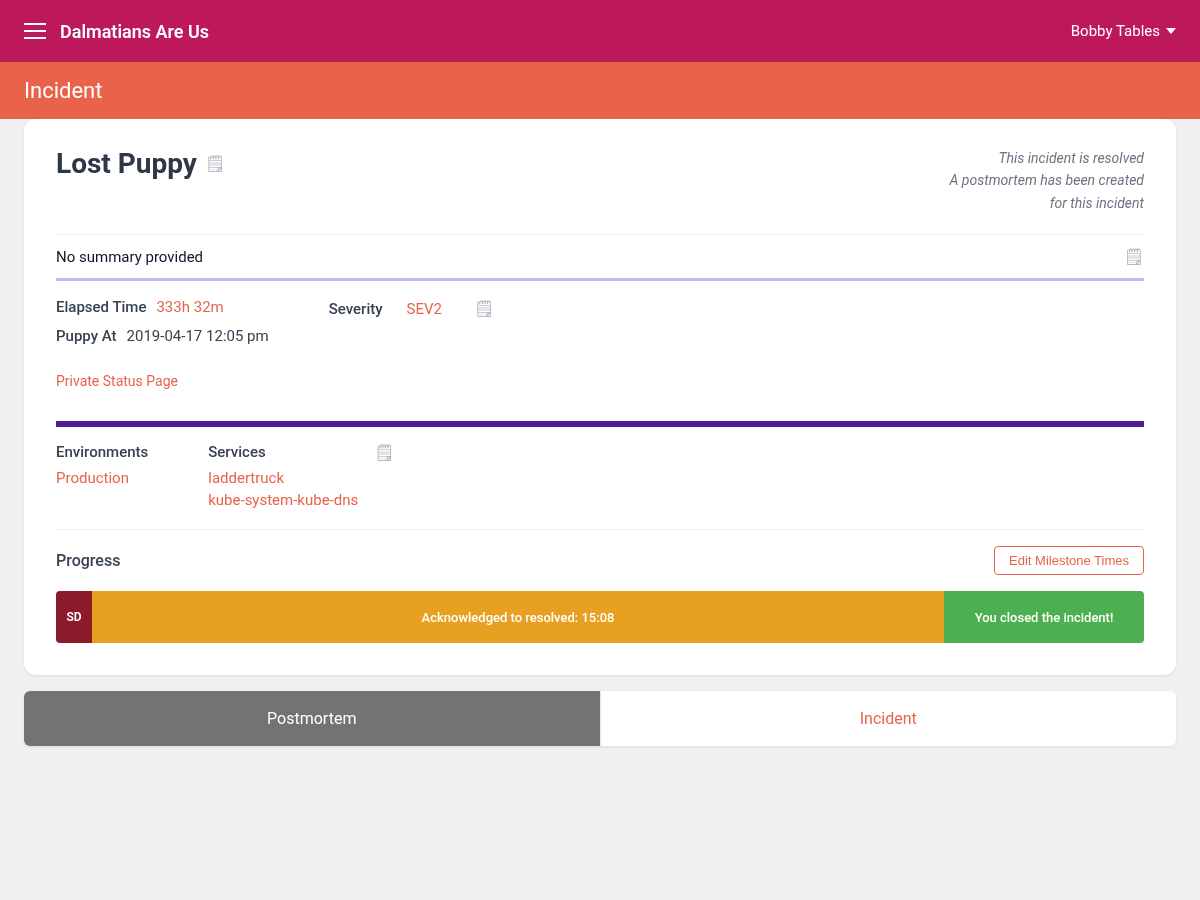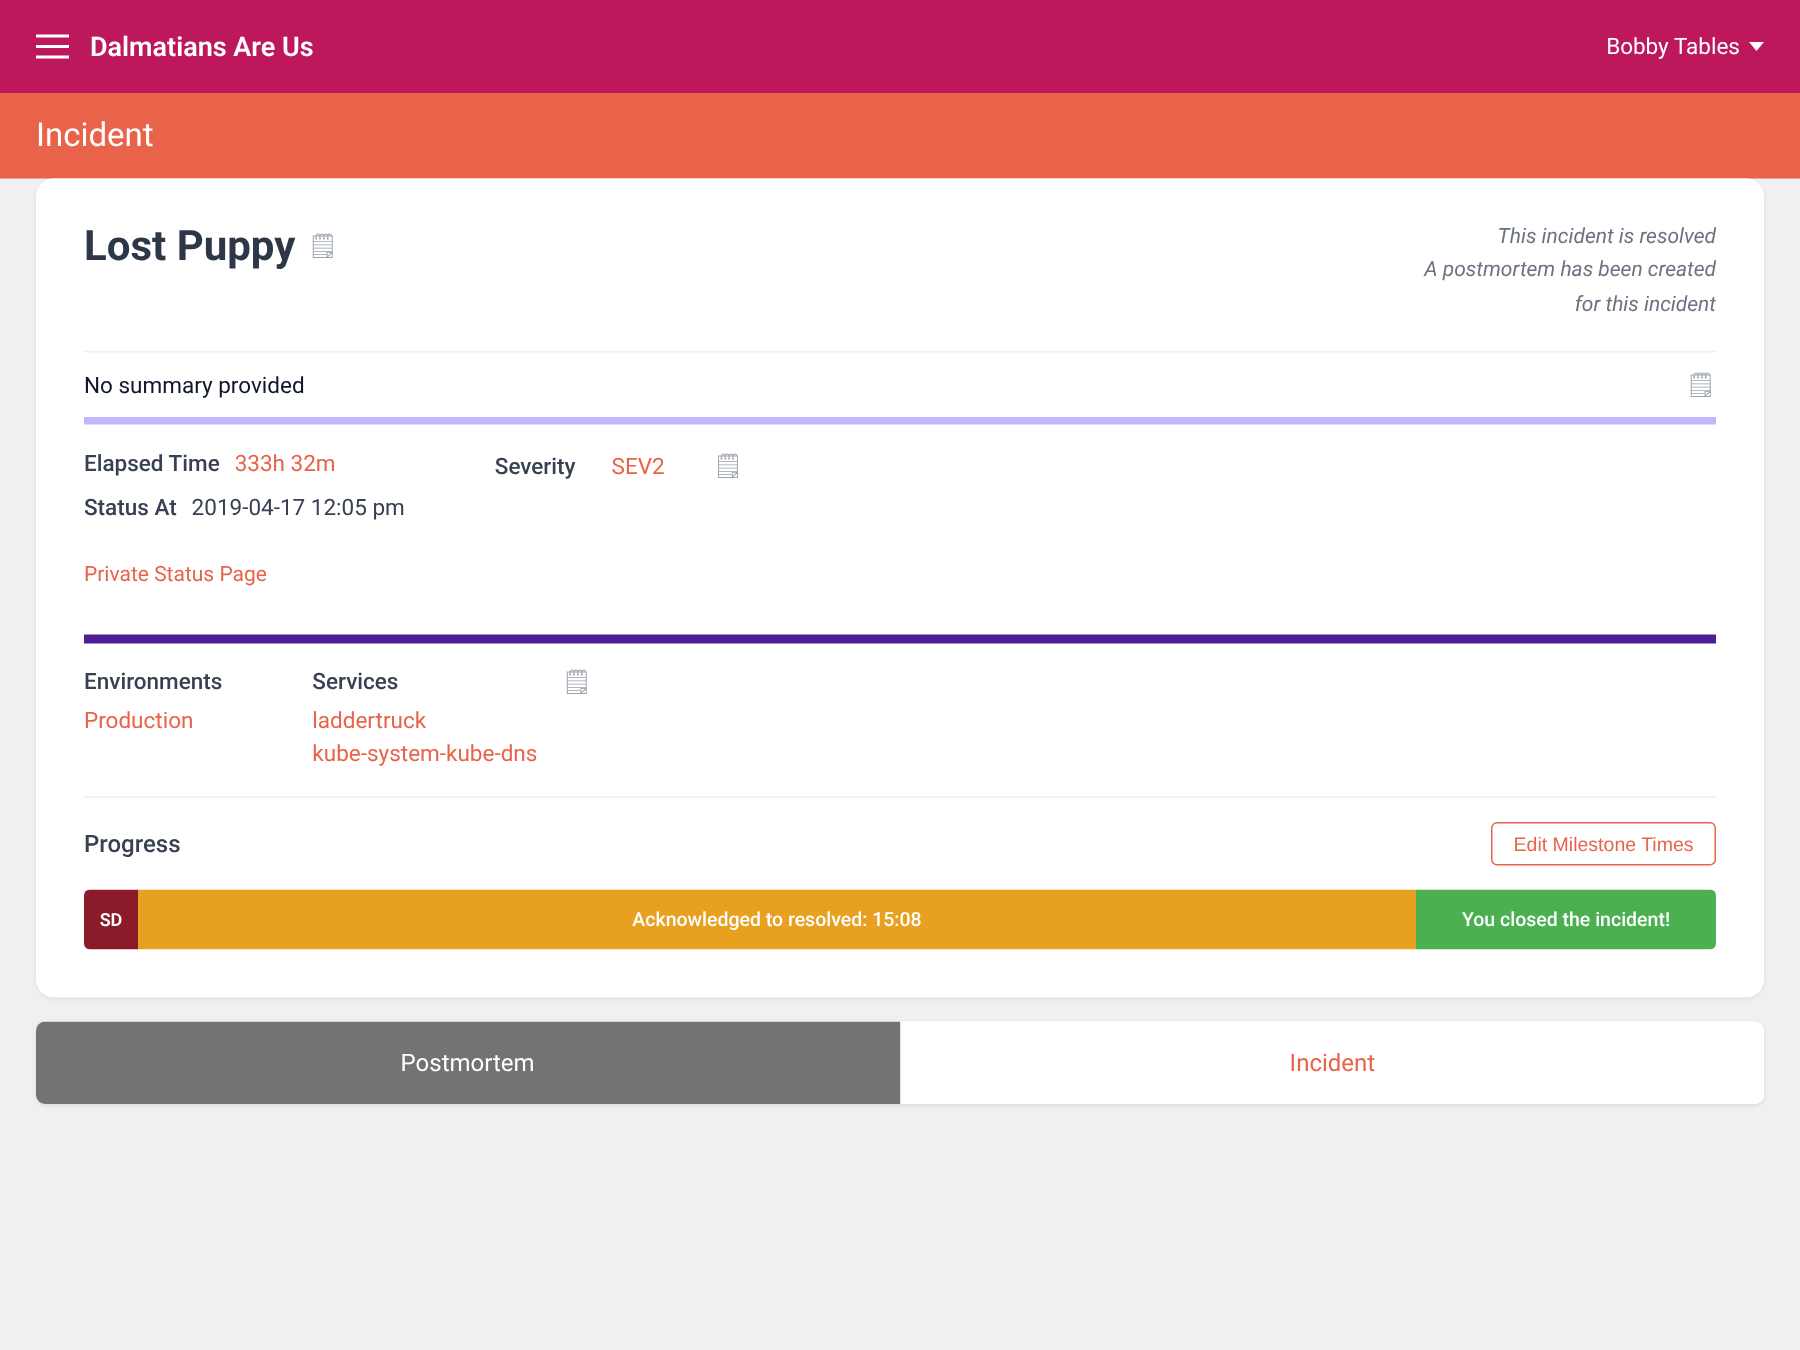--- a/index.html
+++ b/index.html
@@ -203,21 +203,21 @@
       color: #e8634a;
       padding: 6px 14px;
       border-radius: 4px;
       font-size: 13px;
       cursor: pointer;
     }
 
     
     .progress-bar-container {
       display: flex;
-      height: 40px;
+      height: 52px;
       border-radius: 4px;
       overflow: hidden;
     }
     .progress-segment-sd {
       background: #8b1a2a;
       width: 36px;
       display: flex;
       align-items: center;
       justify-content: center;
       color: white;
@@ -312,29 +312,29 @@
         <div>A postmortem has been created</div>
         <div>for this incident</div>
       </div>
     </div>
 
     <div class="summary-row">
       <span class="summary-text">No summary provided</span>
       <span class="edit-icon">🗒</span>
     </div>
 
-    <div style="padding: 16px 0; border-top: 5px solid #c4b5fd;">
+    <div style="padding: 16px 0; border-top: 3px solid #c4b5fd;">
       <div style="display:flex; gap: 60px; align-items: flex-start;">
         <div>
           <div style="margin-bottom: 10px;">
             <span class="detail-label">Elapsed Time</span>
             <span style="color:#e8634a; font-size:15px; margin-left:6px;">333h 32m</span>
           </div>
           <div>
-            <span class="detail-label">Status At</span>
+            <span class="detail-label">Puppy At</span>
             <span style="color:#374151; font-size:15px; margin-left:6px;">2019-04-17 12:05 pm</span>
           </div>
         </div>
         <div style="display:flex; align-items:center; gap:24px; margin-top:2px;">
           <span class="severity-label">Severity</span>
           <span class="severity-value">SEV2</span>
           <span class="edit-icon">🗒</span>
         </div>
       </div>
     </div>

